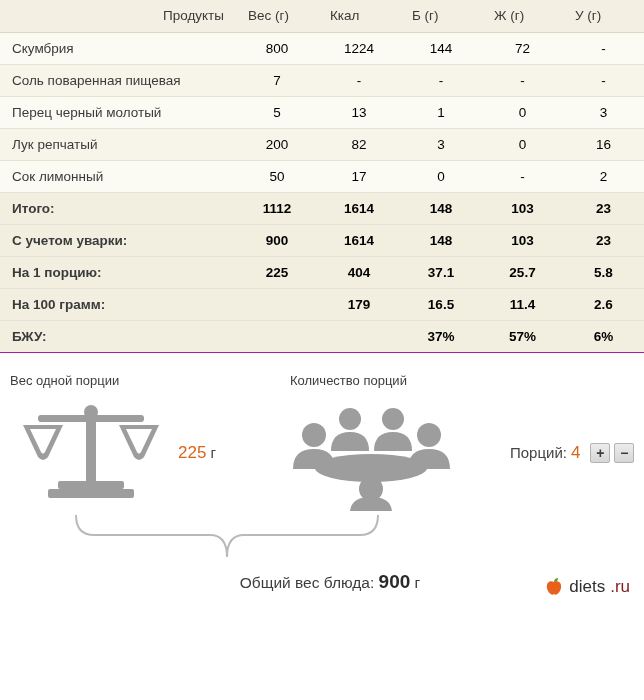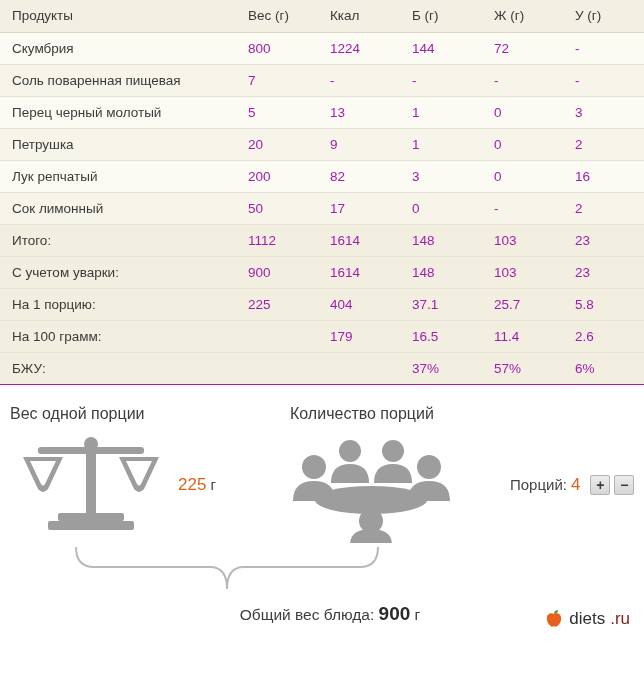--- a/index.html
+++ b/index.html
@@ -30,58 +30,58 @@
     height: 32px;
     padding: 0 12px;
     border-bottom: 1px solid #e6e2d6;
     white-space: nowrap;
     overflow: hidden;
   }
   table.nutrition th {
     background: #f3efe2;
     color: #3a3a3a;
     font-weight: normal;
-    text-align: left;
+    text-align: right;
     border-bottom: 1px solid #ddd8c6;
   }
   table.nutrition th.num { text-align: left; }
   table.nutrition td.name {
     text-align: left;
     color: #3b3b3b;
   }
   table.nutrition td.num {
-    text-align: left;
-    color: #a21caf;
+    text-align: center;
+    color: #000000;
   }
   tr.ingredient td { background: #fbfaf3; }
   tr.ingredient:nth-child(even) td { background: #f7f5ea; }
   tr.total td {
     background: #f2efe1;
-    font-weight: normal;
+    font-weight: bold;
     color: #2e2e2e;
   }
   tr.total.last td { border-bottom: 1px solid #a21caf; }
 
   col.c0 { width: 236px; }
   col.c1 { width: 82px; }
   col.c2 { width: 82px; }
   col.c3 { width: 82px; }
   col.c4 { width: 81px; }
   col.c5 { width: 81px; }
 
   
   .bottom {
     position: relative;
     width: 644px;
     height: 258px;
     background: #fff;
   }
   .sec-title {
     position: absolute;
-    font-size: 16px;
+    font-size: 13px;
     color: #3d3d3d;
   }
   #title-portion-weight { left: 10px; top: 20px; }
   #title-portion-count  { left: 290px; top: 20px; }
 
   .scale-block {
     position: absolute;
     left: 18px;
     top: 48px;
     width: 250px;
@@ -203,28 +203,20 @@
           <td class="num">-</td>
           <td class="num">-</td>
         </tr>
         <tr class="ingredient">
           <td class="name">Перец черный молотый</td>
           <td class="num">5</td>
           <td class="num">13</td>
           <td class="num">1</td>
           <td class="num">0</td>
           <td class="num">3</td>
-        </tr>
-        <tr class="ingredient">
-          <td class="name">Петрушка</td>
-          <td class="num">20</td>
-          <td class="num">9</td>
-          <td class="num">1</td>
-          <td class="num">0</td>
-          <td class="num">2</td>
         </tr>
         <tr class="ingredient">
           <td class="name">Лук репчатый</td>
           <td class="num">200</td>
           <td class="num">82</td>
           <td class="num">3</td>
           <td class="num">0</td>
           <td class="num">16</td>
         </tr>
         <tr class="ingredient">

